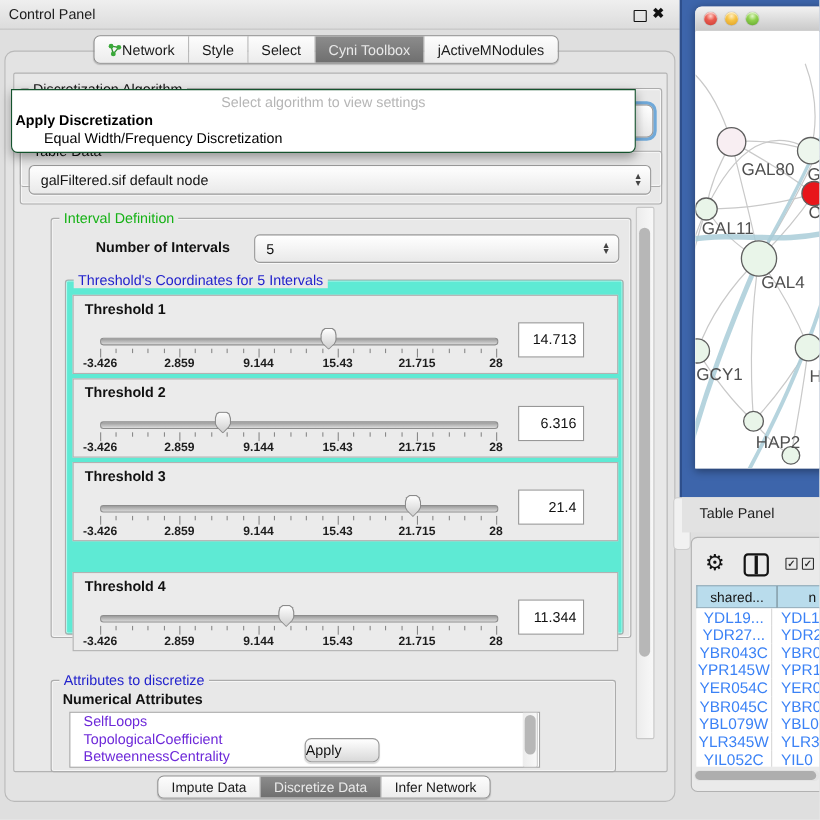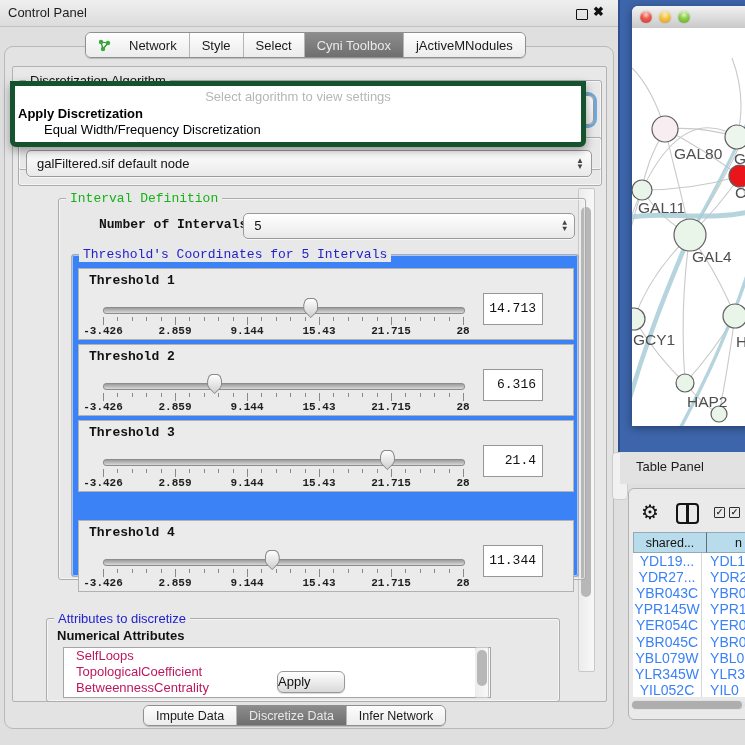--- a/index.html
+++ b/index.html
@@ -16,21 +16,21 @@
   #cp-close{left:593px;top:4px;font-size:13px;font-weight:bold;color:#111;}
 
   #outer-panel{left:4px;top:46px;width:608px;height:681px;background:#e3e3e3;
     border:1px solid #b9b9b9;border-radius:9px;}
   #inner-panel{left:12px;top:66px;width:593px;height:634px;background:#e8e8e8;
     border:1px solid #b3b3b3;border-radius:2px;}
 
   
   .segbar{display:flex;border:1px solid #8f8f8f;border-radius:6px;overflow:hidden;
     box-shadow:0 1px 1px rgba(0,0,0,.18);}
-  .seg{display:flex;align-items:center;justify-content:center;gap:18px;font-size:13px;
+  .seg{display:flex;align-items:center;justify-content:center;gap:0;font-size:13px;
     color:#1a1a1a;background:linear-gradient(#fdfdfd,#ececec);border-right:1px solid #b5b5b5;
     padding:0 12px;white-space:nowrap;cursor:default;}
   .seg:last-child{border-right:none;}
   .seg.sel{background:linear-gradient(#8c8c8c,#6f6f6f);color:#e9e9e9;}
   #top-tabs{left:85px;top:32px;height:24px;}
   #top-tabs .seg{height:24px;}
   #bottom-tabs{left:143px;top:705px;height:19px;}
   #bottom-tabs .seg{height:19px;font-size:12.5px;}
 
   
@@ -46,21 +46,21 @@
     border-radius:5px;font-size:13px;color:#111;display:flex;align-items:center;padding:0 10px;
     box-shadow:0 1px 0 rgba(255,255,255,.7);}
   .combo .spin{position:absolute;right:7px;top:50%;transform:translateY(-50%);
     display:flex;flex-direction:column;line-height:6px;font-size:8px;color:#444;}
 
   
   #algo-combo-ghost{left:26px;top:95px;width:566px;height:28px;border-radius:6px;
     background:linear-gradient(#ffffff,#e9e9e9);border:1px solid #9a9a9a;
     box-shadow:0 0 0 3px rgba(90,157,214,.85);z-index:5;}
   #algo-popup{left:10px;top:81px;width:566px;height:56px;background:#ffffff;
-    border:5px solid #14532d;border-radius:0 0 6px 6px;box-shadow:0 4px 10px rgba(0,0,0,.35);
+    border:1px solid #14532d;border-radius:0 0 6px 6px;box-shadow:0 4px 10px rgba(0,0,0,.35);
     z-index:20;}
   #algo-popup .ph{position:absolute;left:0;right:0;top:3px;text-align:center;font-size:13px;color:#b6b6b6;}
   #algo-popup .it1{position:absolute;left:3px;top:20px;font-size:13px;font-weight:bold;color:#000;}
   #algo-popup .it2{position:absolute;left:3px;top:36px;font-size:13px;color:#000;margin-left:26px;}
 
   
   .vsb{position:absolute;background:linear-gradient(to right,#ececec,#f8f8f8);
     border:1px solid #c8c8c8;border-radius:2px;}
   .vsb .thumb{position:absolute;left:2px;width:10px;background:#b7b7b7;border-radius:6px;}
   .hsb-track{position:absolute;background:#e3e3e3;border-radius:5px;}
@@ -85,21 +85,21 @@
   .thr-handle i{position:absolute;left:1px;top:1px;right:1px;bottom:1px;display:block;
     clip-path:polygon(28% 0%,72% 0%,90% 10%,100% 32%,100% 55%,88% 72%,50% 100%,12% 72%,0% 55%,0% 32%,10% 10%);
     background:linear-gradient(#fefefe,#cfcfcf);}
   .thr-value{position:absolute;left:404px;top:24px;width:52px;height:30px;background:#fff;
     border:1px solid #979797;font-size:13px;color:#111;text-align:right;line-height:30px;
     padding-right:6px;box-sizing:content-box;}
 
   
   #attr-list{position:absolute;left:16px;top:28px;width:426px;height:49px;background:#fff;
     border:1px solid #a5a5a5;overflow:hidden;}
-  .attr-item{height:16px;line-height:16px;font-size:13px;color:#be185d;padding-left:12px;white-space:nowrap;}
+  .attr-item{height:16px;line-height:16px;font-size:13px;color:#6d28d9;padding-left:12px;white-space:nowrap;}
 
   
   #apply-btn{left:277px;top:671px;width:66px;height:20px;background:linear-gradient(#ffffff,#d9d9d9);
     border:1px solid #989898;border-radius:6px;font-size:13px;color:#111;text-align:left;
     line-height:19px;box-shadow:0 1px 1px rgba(0,0,0,.15);}
 
   
   #net-desktop{left:618px;top:0;width:127px;height:452px;background:#3d65ab;
     border-left:2px solid #2e4f8c;}
   #net-window{left:632px;top:6px;width:120px;height:420px;background:#fff;
@@ -195,33 +195,33 @@
     <span class="spin">
         <span>▲</span>
         <span>▼</span>
       </span>
   </div>
 
   <div class="vsb" style="left:578px;top:188px;width:15px;height:482px;">
     <div class="thumb" style="top:18px;height:390px;"></div>
   </div>
 
-  <div class="group" style="left:58px;top:198px;width:526px;height:380px;font-family:Liberation Mono, monospace;">
+  <div class="group" style="left:46px;top:198px;width:526px;height:380px;">
     <span class="gtitle green">Interval Definition</span>
 
     <div style="position:absolute;left:40px;top:18px;font-size:13px;font-weight:bold;color:#111;">Number of Intervals</div>
     <div class="combo" style="left:184px;top:14px;width:310px;height:24px;">
       <span>5</span>
       <span class="spin">
           <span>▲</span>
           <span>▼</span>
         </span>
     </div>
 
-    <div class="group" id="thresholds-group" style="left:12px;top:55px;width:506px;height:321px;background:#3b82f6;">
+    <div class="group" id="thresholds-group" style="left:12px;top:55px;width:506px;height:321px;background:#5eead4;">
       <span class="gtitle blue" style="background:#e8e8e8;">Threshold's Coordinates for 5 Intervals</span>
     <div class="thr-panel" style="top: 13px;">
           <div class="thr-label">Threshold 1</div>
           <div class="thr-track"></div>
           <div class="thr-ticks">
             <div class="tick major" style="left: 0px;"></div>
             <div class="tick minor" style="left: 14.4px;"></div>
             <div class="tick minor" style="left: 28.8px;"></div>
             <div class="tick minor" style="left: 43.2px;"></div>
             <div class="tick minor" style="left: 57.6px;"></div>

